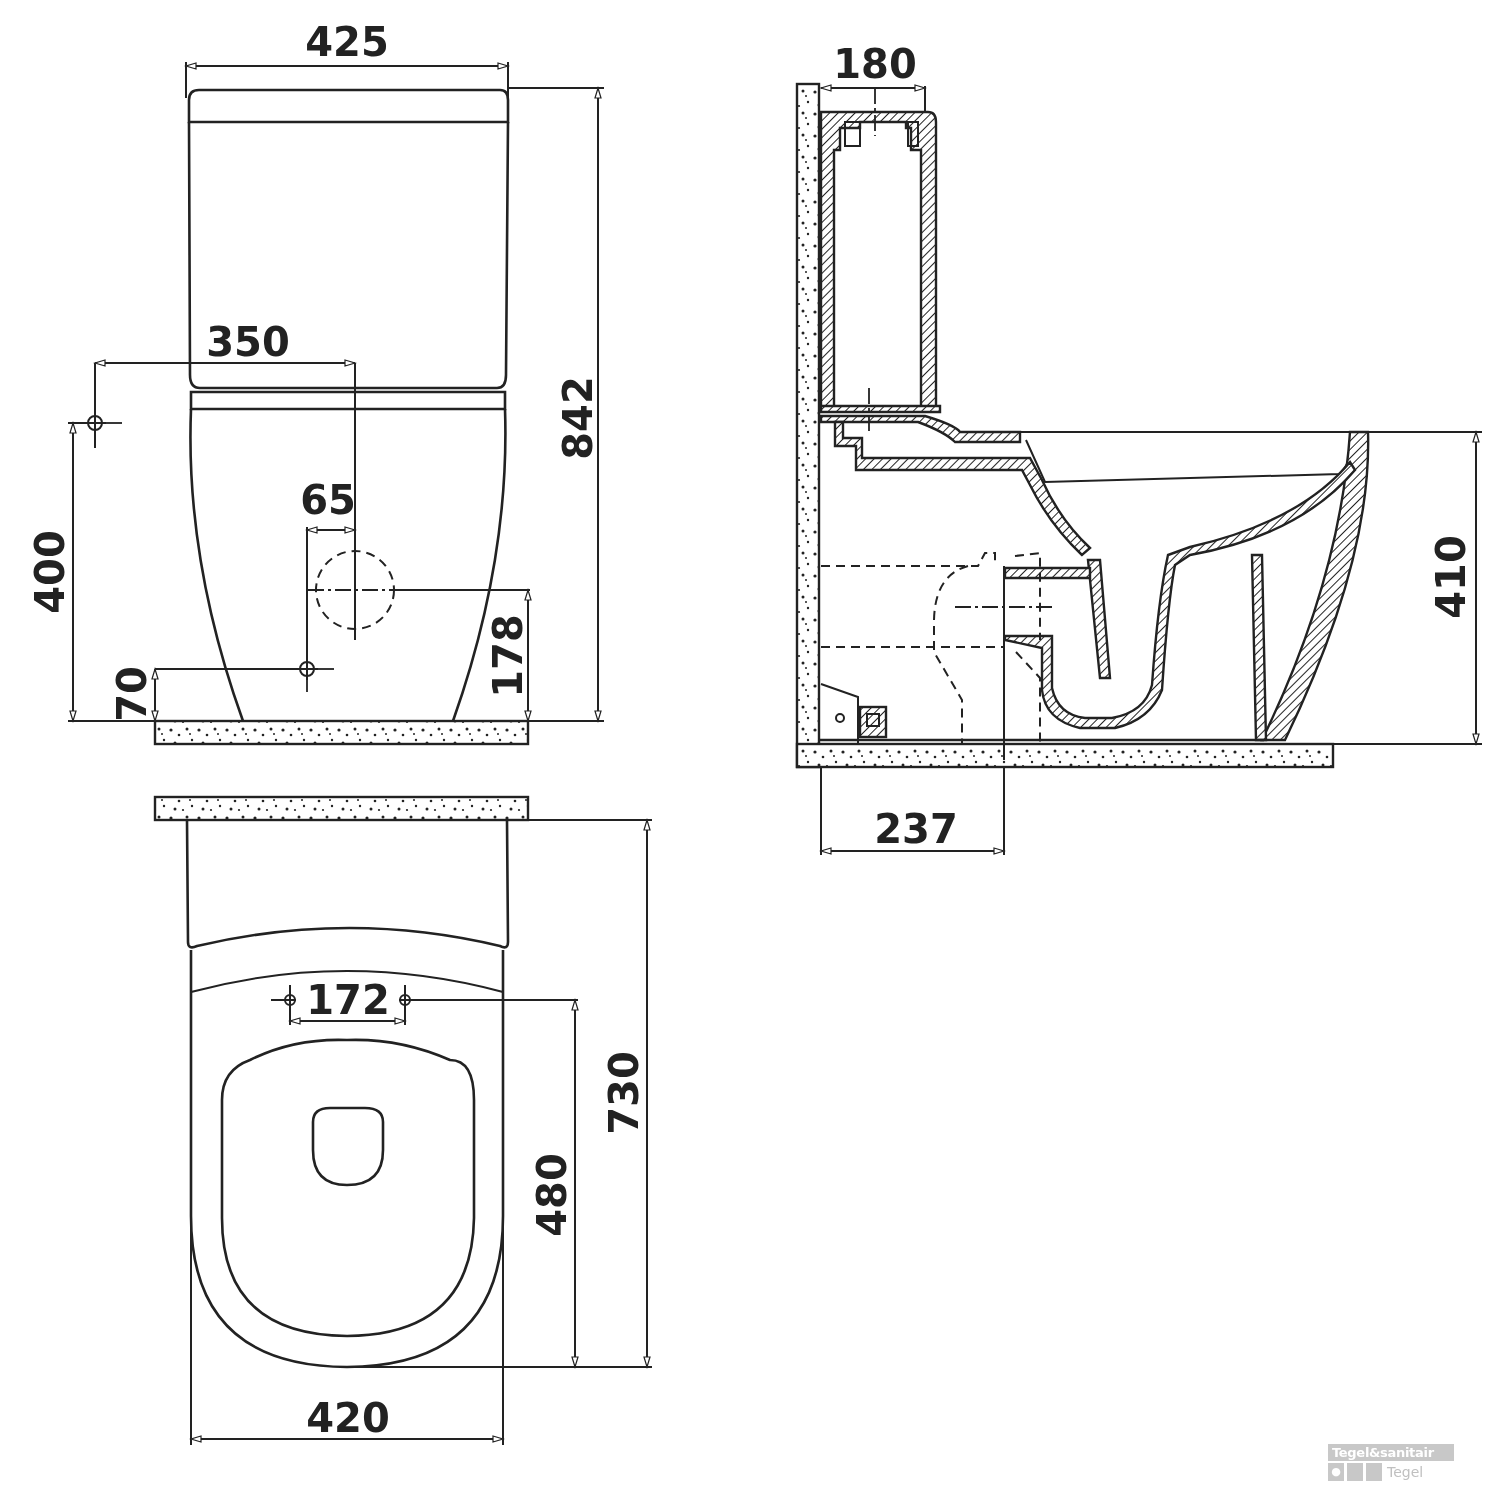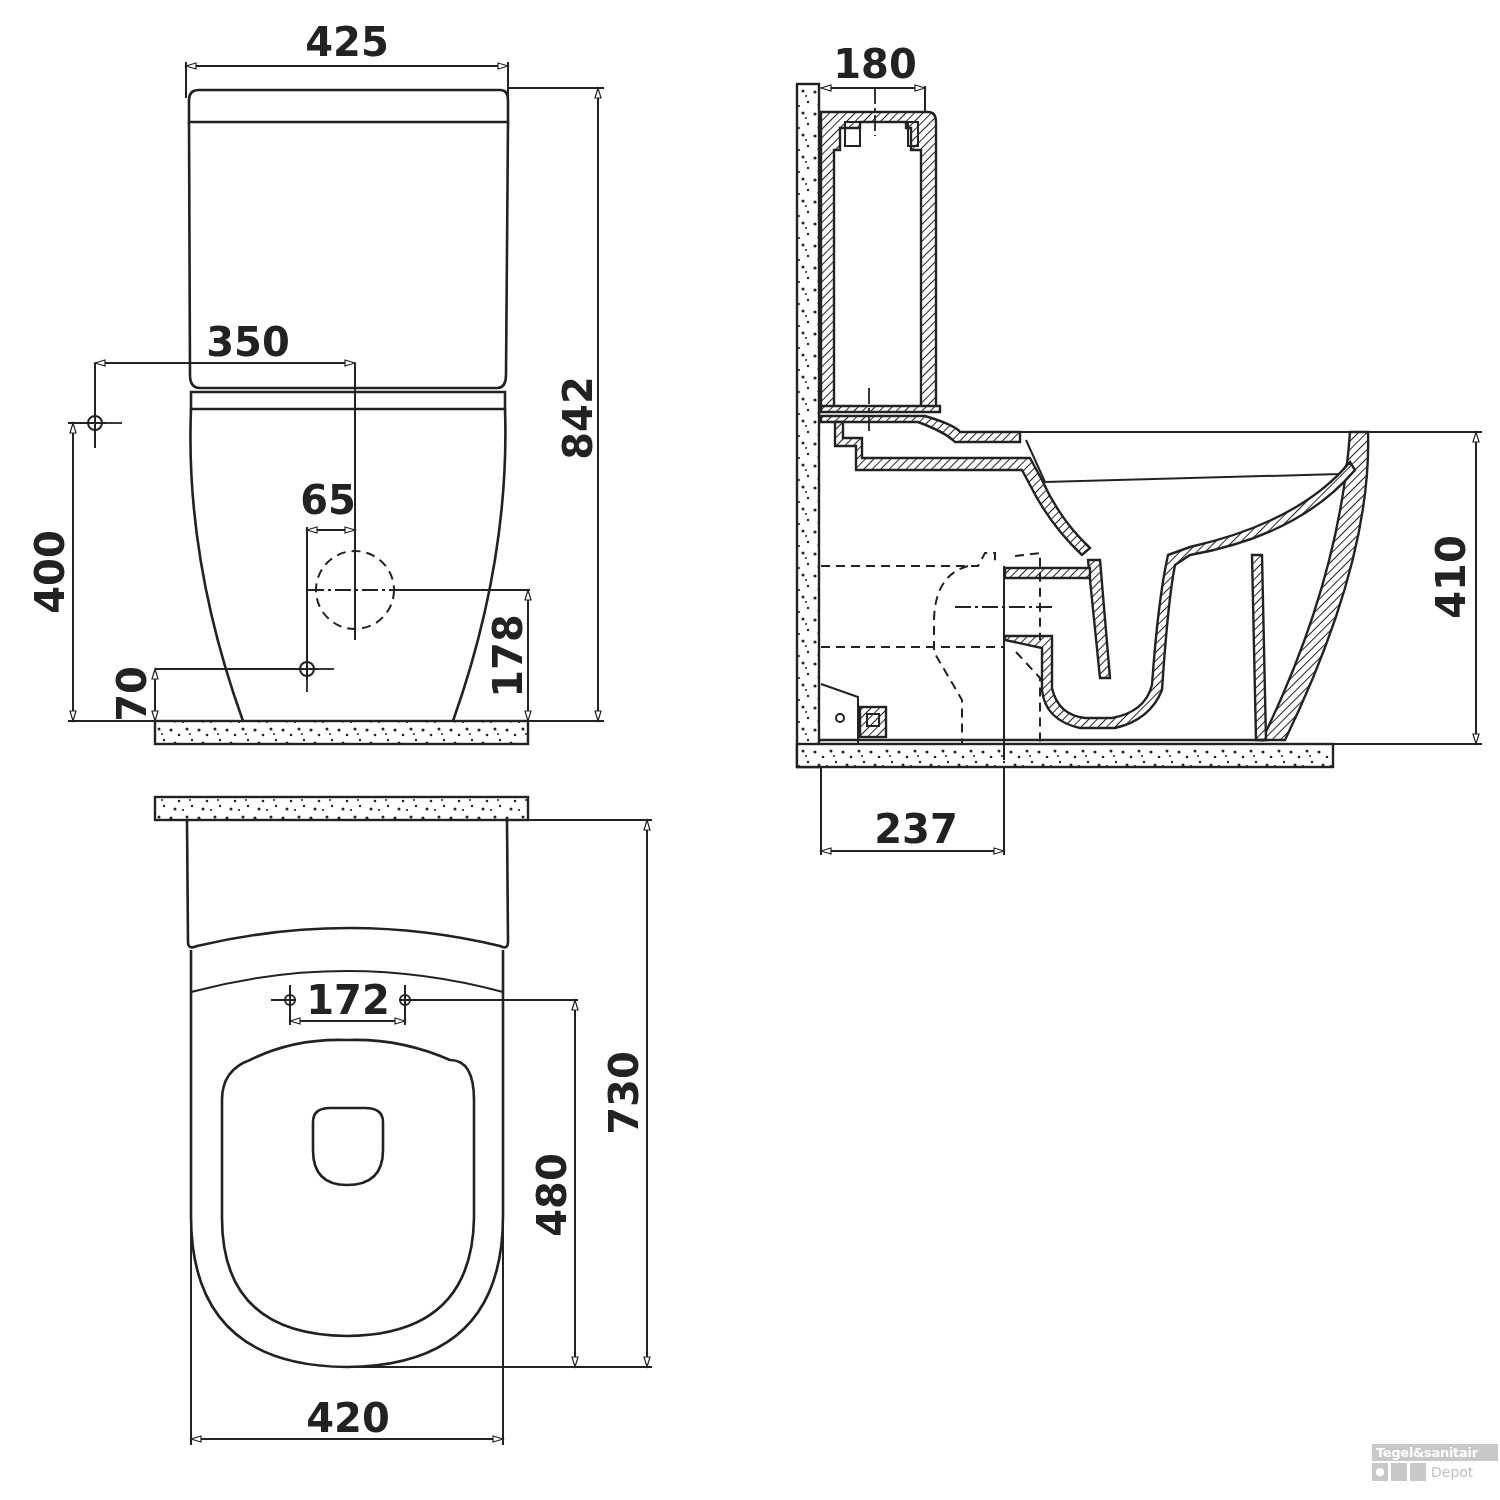--- a/index.html
+++ b/index.html
@@ -5,21 +5,21 @@
   html, body { margin:0; padding:0; background:#ffffff; }
   body { width:1500px; height:1500px; position:relative; overflow:hidden; font-family:"DejaVu Sans", sans-serif; }
   #drawing { position:absolute; left:0; top:0; width:1500px; height:1500px; }
   .ln { stroke:#222; stroke-width:2.6; fill:none; }
   .thin { stroke:#222; stroke-width:2; fill:none; }
   .dash { stroke:#222; stroke-width:2; fill:none; stroke-dasharray:9 6; }
   .cdash { stroke:#222; stroke-width:1.8; fill:none; stroke-dasharray:16 4 3 4; }
   .wall { fill:url(#speckle); stroke:#222; stroke-width:2.4; }
   .hatchw { fill:url(#hatch); stroke:#222; stroke-width:2.4; }
   .dimtxt { font-family:"DejaVu Sans", sans-serif; font-weight:bold; font-size:40px; fill:#222; }
-  .logo { position:absolute; left:1372px; top:1444px; width:126px; }
+  .logo { position:absolute; left:1328px; top:1444px; width:126px; }
   .logo-top { background:#c8c8c8; color:#fff; font-family:"DejaVu Sans", sans-serif; font-weight:bold; font-size:13px; padding:1px 4px; letter-spacing:-0.3px; }
   .logo-bottom { display:flex; align-items:center; gap:3px; margin-top:2px; }
   .logo-sq { width:16px; height:18px; background:#c8c8c8; color:#fff; font-size:11px; text-align:center; line-height:18px; }
   .logo-depot { color:#c0c0c0; font-family:"DejaVu Sans", sans-serif; font-size:14px; margin-left:2px; }
 </style>
 </head>
 <body>
 
 <svg id="drawing" viewBox="0 0 1500 1500" xmlns="http://www.w3.org/2000/svg">
   <defs>
@@ -195,15 +195,15 @@
     <text class="dimtxt" x="348" y="1432" text-anchor="middle">420</text>
   </g>
 </svg>
 
 <div class="logo">
   <div class="logo-top">Tegel&amp;sanitair</div>
   <div class="logo-bottom">
     <div class="logo-sq">●</div>
     <div class="logo-sq"></div>
     <div class="logo-sq"></div>
-    <span class="logo-depot">Depot</span>
+    <span class="logo-depot">Tegel</span>
   </div>
 </div>
 
 </body></html>

